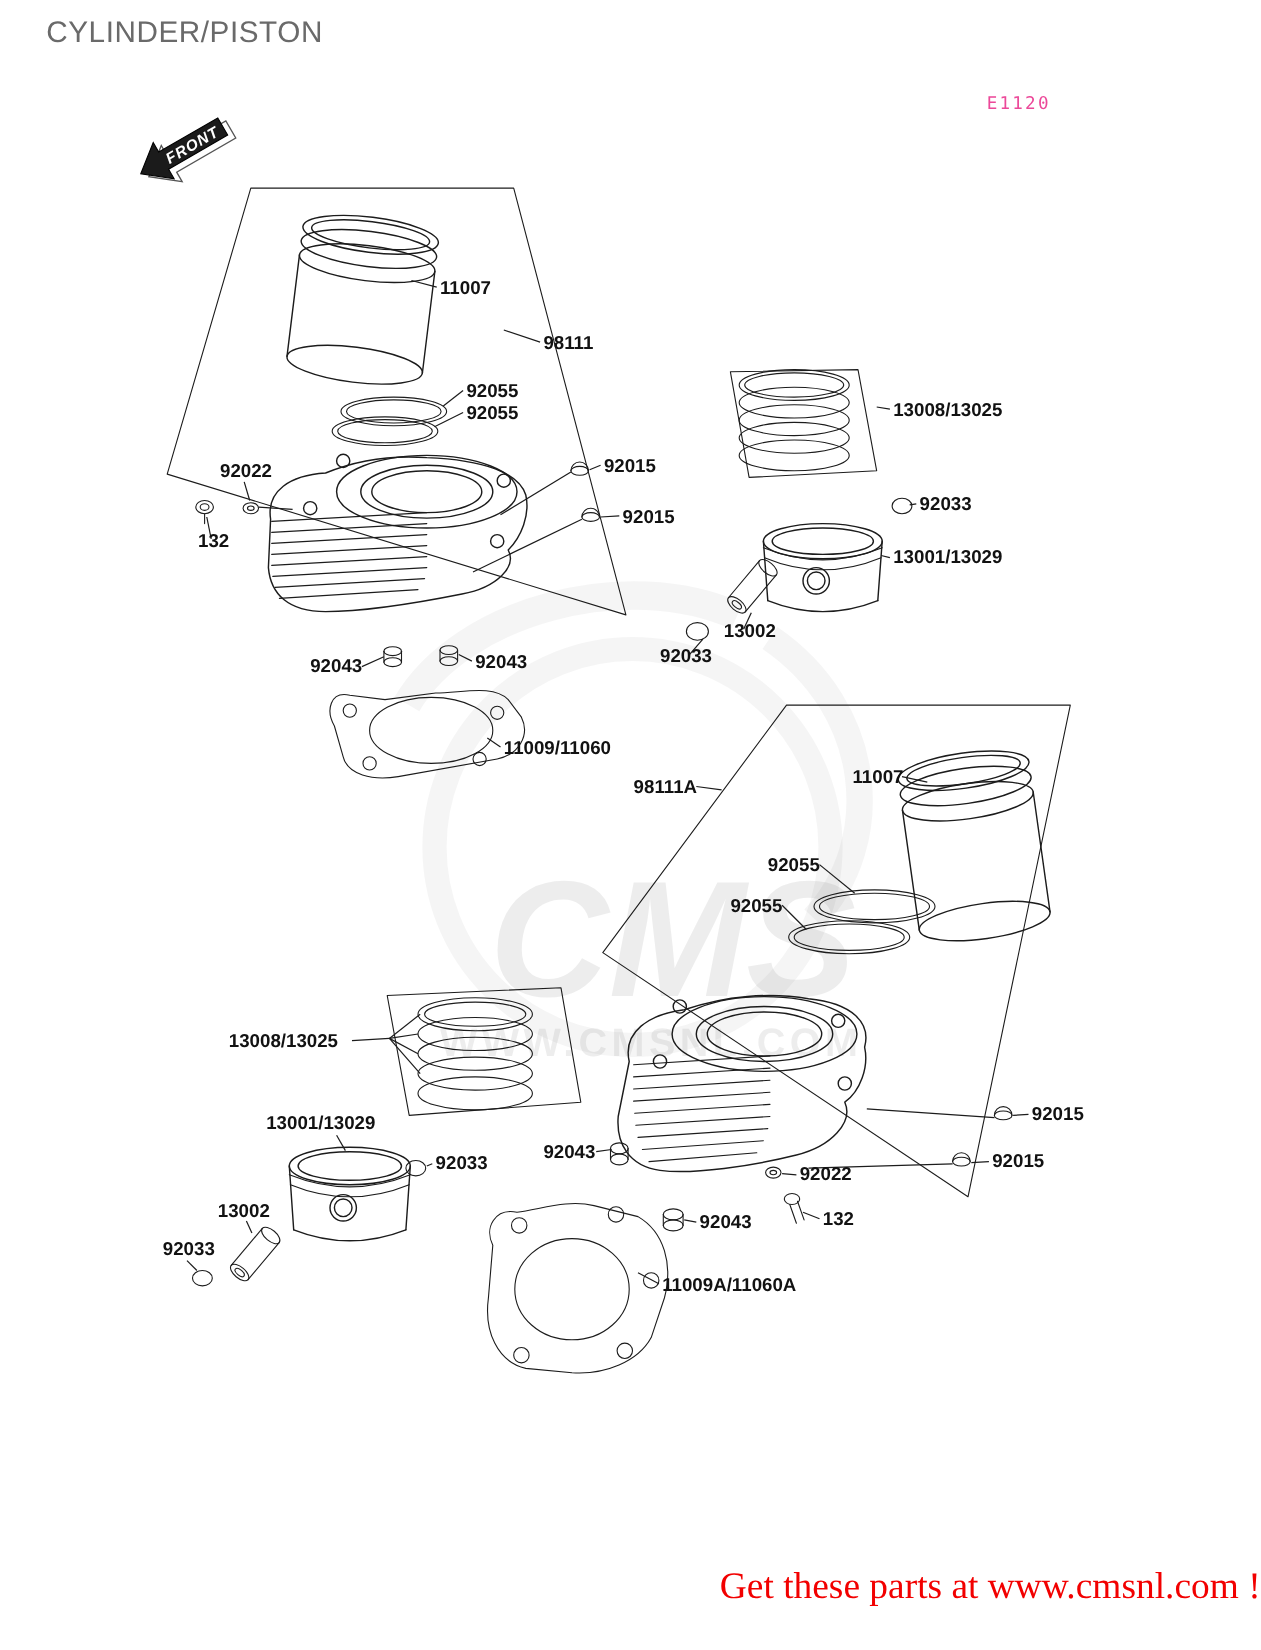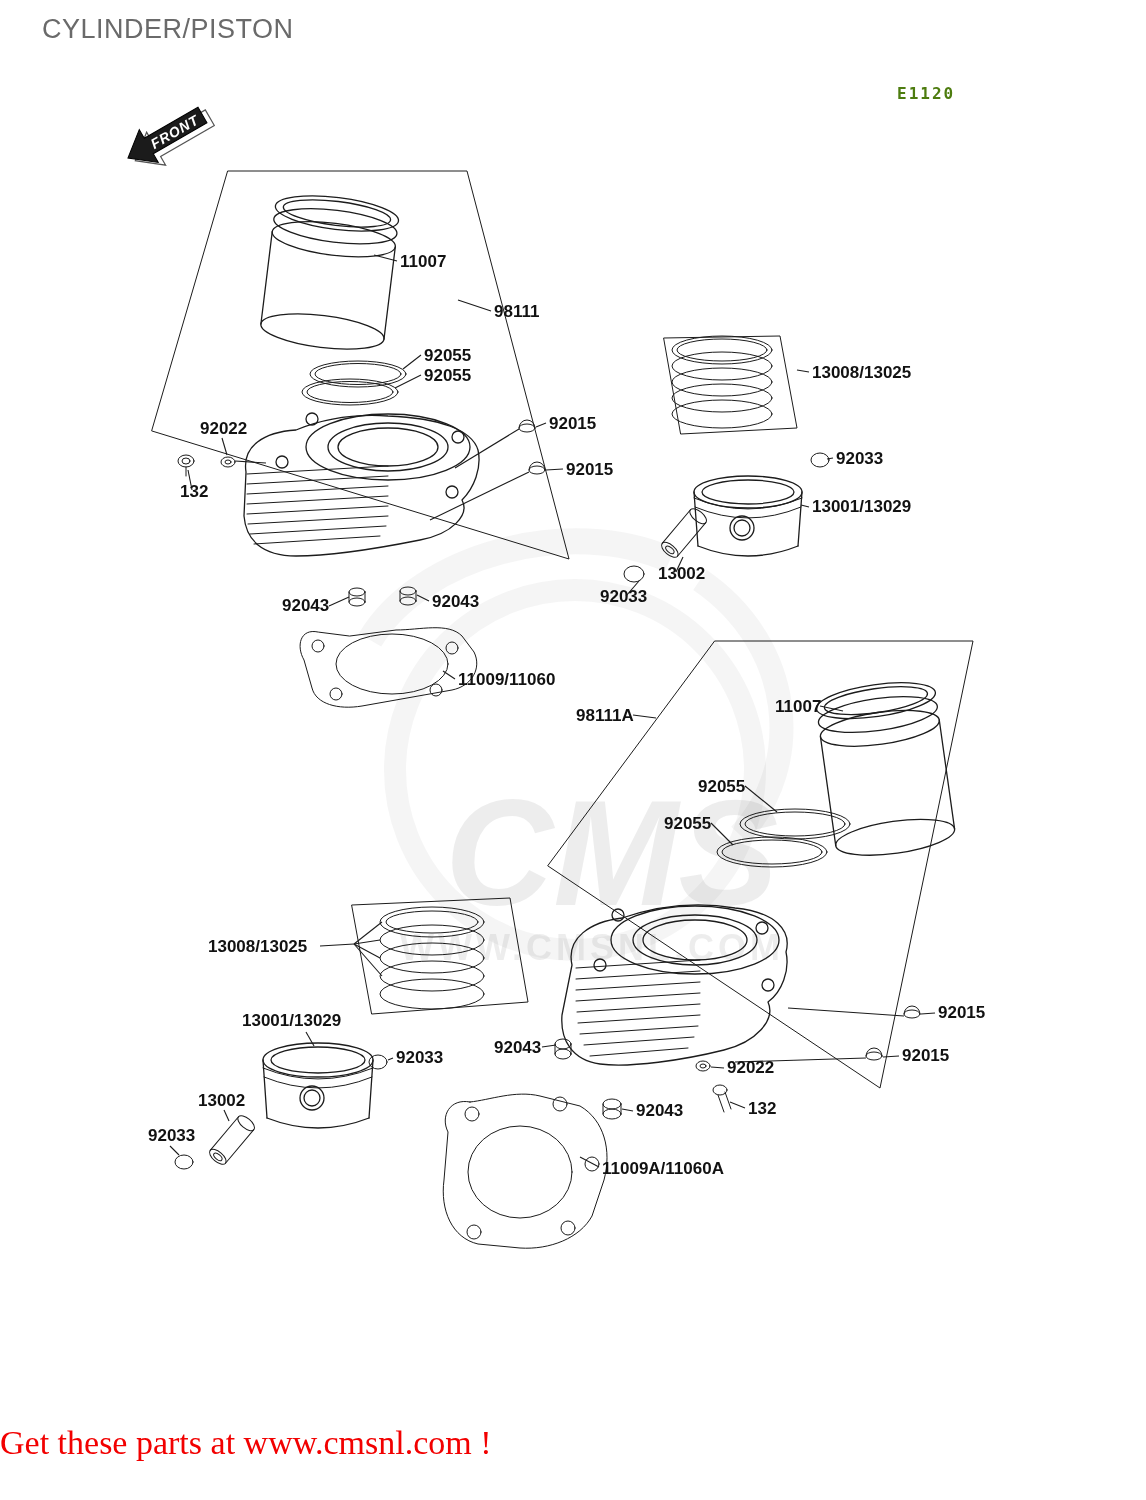--- a/index.html
+++ b/index.html
@@ -1,23 +1,23 @@
 <!DOCTYPE html>
 <html><head>
 <meta charset="utf-8">
 <style>
   * { margin:0; padding:0; box-sizing:border-box; }
   html,body { background:#ffffff; }
   body { font-family:"Liberation Sans",sans-serif; }
   .page { position:relative; width:1146px; height:1500px; background:#fff; overflow:hidden; }
   .title { position:absolute; left:18px; top:14px; font-size:27px; color:#6a6a6a; letter-spacing:.5px;margin-left:24px; }
   .code  { position:absolute; left:897px; top:84px; font-family:"DejaVu Sans Mono",monospace;
-           font-size:16px; font-weight:bold; color:#4d7c0f; letter-spacing:2px; }
+           font-size:16px; font-weight:normal; color:#ec4899; letter-spacing:2px; }
   .diagram { position:absolute; left:0; top:0; }
-  .footer { position:absolute; left:0; top:1424px; width:100%; text-align:left;
+  .footer { position:absolute; left:0; top:1424px; width:100%; text-align:right;
             font-family:"Liberation Serif",serif; font-size:34px; color:#f20000; cursor:pointer; }
   .ln  { stroke:#1c1c1c; stroke-width:1.3; fill:none; stroke-linecap:round; stroke-linejoin:round; }
   .thin{ stroke-width:1; }
   .ld  { stroke:#1c1c1c; stroke-width:1.1; fill:none; }
   .lbl { font-family:"Liberation Sans",sans-serif; font-size:17px; font-weight:bold; fill:#121212; cursor:pointer; }
   .wm-big { font:bold italic 150px "Liberation Sans",sans-serif; fill:#555; opacity:.10; }
   .wm-sub { font:bold 36px "Liberation Sans",sans-serif; fill:#555; opacity:.10; letter-spacing:4px; }
   .wm-arc { stroke:#555; fill:none; opacity:.06; }
   .arrow-fill { fill:#1b1b1b; stroke:#000; }
   .arrow-shadow { fill:none; stroke:#555; stroke-width:1.2; }

